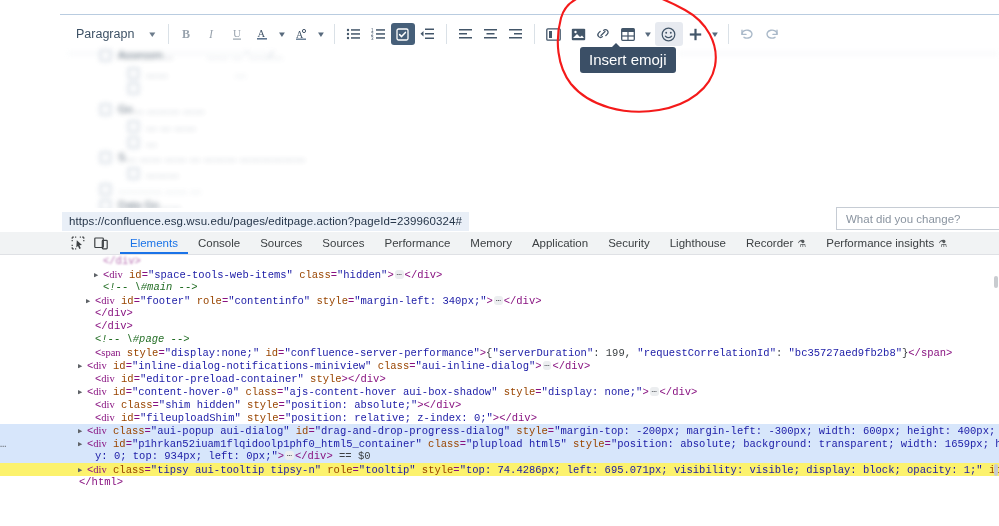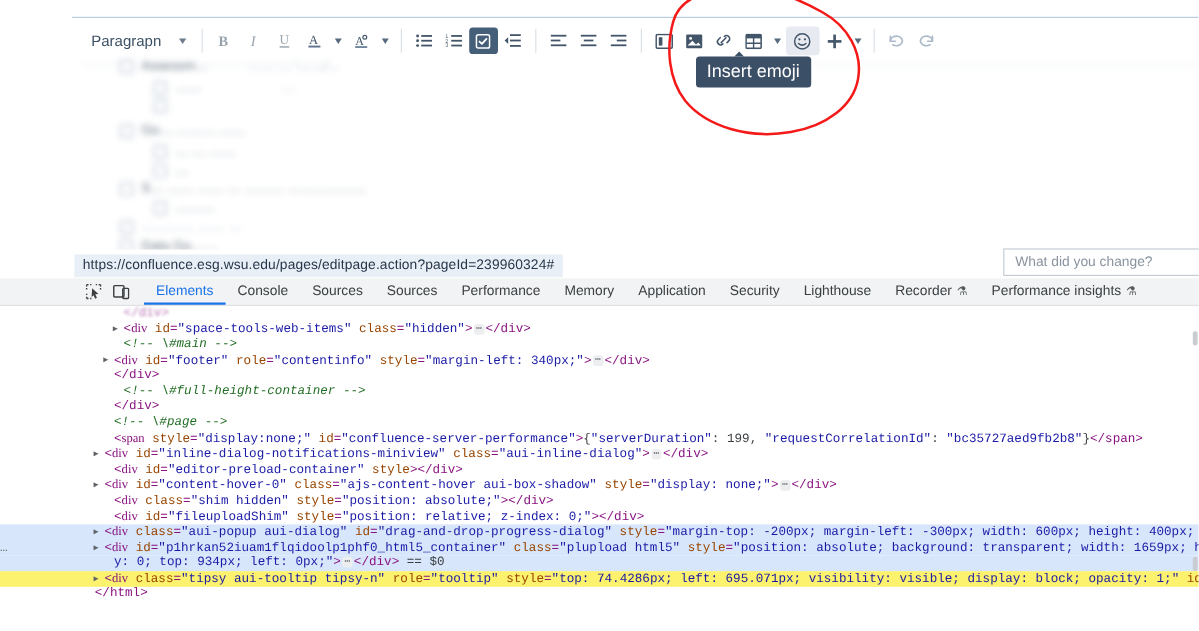--- a/index.html
+++ b/index.html
@@ -464,21 +464,20 @@
         </div>
       </div>
   </div>
 
   <div id="dom-tree">
       <div class="node-row" style="filter: blur(1.3px); opacity: 0.6;"><span style="display: inline-block; width: 14px;">&nbsp;</span><span class="ind" style="width: 80px;">&nbsp;</span><span class="arrow">&nbsp;</span><span class="punct">&lt;/div&gt;</span></div>
       <div class="node-row"><span style="display: inline-block; width: 14px;">&nbsp;</span><span class="ind" style="width: 80px;">&nbsp;</span><span class="arrow">▶</span><span class="punct">&lt;</span><span class="tagn">div</span><span class="attrn"> id</span><span class="punct">=</span><span class="attrv">"space-tools-web-items"</span><span class="attrn"> class</span><span class="punct">=</span><span class="attrv">"hidden"</span><span class="punct">&gt;</span><span class="ellipsis">⋯</span><span class="punct">&lt;/div&gt;</span></div>
       <div class="node-row"><span style="display: inline-block; width: 14px;">&nbsp;</span><span class="ind" style="width: 80px;">&nbsp;</span><span class="arrow">&nbsp;</span><span class="comment">&lt;!-- \#main --&gt;</span></div>
       <div class="node-row"><span style="display: inline-block; width: 14px;">&nbsp;</span><span class="ind" style="width: 72px;">&nbsp;</span><span class="arrow">▶</span><span class="punct">&lt;</span><span class="tagn">div</span><span class="attrn"> id</span><span class="punct">=</span><span class="attrv">"footer"</span><span class="attrn"> role</span><span class="punct">=</span><span class="attrv">"contentinfo"</span><span class="attrn"> style</span><span class="punct">=</span><span class="attrv">"margin-left: 340px;"</span><span class="punct">&gt;</span><span class="ellipsis">⋯</span><span class="punct">&lt;/div&gt;</span></div>
       <div class="node-row"><span style="display: inline-block; width: 14px;">&nbsp;</span><span class="ind" style="width: 72px;">&nbsp;</span><span class="arrow">&nbsp;</span><span class="punct">&lt;/div&gt;</span></div>
-      <div class="node-row"><span style="display: inline-block; width: 14px;">&nbsp;</span><span class="ind" style="width: 80px;">&nbsp;</span><span class="arrow">&nbsp;</span><span class="comment">&lt;!-- \#full-height-container --&gt;</span></div>
       <div class="node-row"><span style="display: inline-block; width: 14px;">&nbsp;</span><span class="ind" style="width: 72px;">&nbsp;</span><span class="arrow">&nbsp;</span><span class="punct">&lt;/div&gt;</span></div>
       <div class="node-row"><span style="display: inline-block; width: 14px;">&nbsp;</span><span class="ind" style="width: 72px;">&nbsp;</span><span class="arrow">&nbsp;</span><span class="comment">&lt;!-- \#page --&gt;</span></div>
       <div class="node-row"><span style="display: inline-block; width: 14px;">&nbsp;</span><span class="ind" style="width: 72px;">&nbsp;</span><span class="arrow">&nbsp;</span><span class="punct">&lt;</span><span class="tagn">span</span><span class="attrn"> style</span><span class="punct">=</span><span class="attrv">"display:none;"</span><span class="attrn"> id</span><span class="punct">=</span><span class="attrv">"confluence-server-performance"</span><span class="punct">&gt;</span><span class="txt">{</span><span class="str">"serverDuration"</span><span class="txt">: 199, </span><span class="str">"requestCorrelationId"</span><span class="txt">: </span><span class="str">"bc35727aed9fb2b8"</span><span class="txt">}</span><span class="punct">&lt;/span&gt;</span></div>
       <div class="node-row"><span style="display: inline-block; width: 14px;">&nbsp;</span><span class="ind" style="width: 64px;">&nbsp;</span><span class="arrow">▶</span><span class="punct">&lt;</span><span class="tagn">div</span><span class="attrn"> id</span><span class="punct">=</span><span class="attrv">"inline-dialog-notifications-miniview"</span><span class="attrn"> class</span><span class="punct">=</span><span class="attrv">"aui-inline-dialog"</span><span class="punct">&gt;</span><span class="ellipsis">⋯</span><span class="punct">&lt;/div&gt;</span></div>
       <div class="node-row"><span style="display: inline-block; width: 14px;">&nbsp;</span><span class="ind" style="width: 72px;">&nbsp;</span><span class="arrow">&nbsp;</span><span class="punct">&lt;</span><span class="tagn">div</span><span class="attrn"> id</span><span class="punct">=</span><span class="attrv">"editor-preload-container"</span><span class="attrn"> style</span><span class="punct">&gt;</span><span class="punct">&lt;/div&gt;</span></div>
       <div class="node-row"><span style="display: inline-block; width: 14px;">&nbsp;</span><span class="ind" style="width: 64px;">&nbsp;</span><span class="arrow">▶</span><span class="punct">&lt;</span><span class="tagn">div</span><span class="attrn"> id</span><span class="punct">=</span><span class="attrv">"content-hover-0"</span><span class="attrn"> class</span><span class="punct">=</span><span class="attrv">"ajs-content-hover aui-box-shadow"</span><span class="attrn"> style</span><span class="punct">=</span><span class="attrv">"display: none;"</span><span class="punct">&gt;</span><span class="ellipsis">⋯</span><span class="punct">&lt;/div&gt;</span></div>
       <div class="node-row"><span style="display: inline-block; width: 14px;">&nbsp;</span><span class="ind" style="width: 72px;">&nbsp;</span><span class="arrow">&nbsp;</span><span class="punct">&lt;</span><span class="tagn">div</span><span class="attrn"> class</span><span class="punct">=</span><span class="attrv">"shim hidden"</span><span class="attrn"> style</span><span class="punct">=</span><span class="attrv">"position: absolute;"</span><span class="punct">&gt;</span><span class="punct">&lt;/div&gt;</span></div>
       <div class="node-row"><span style="display: inline-block; width: 14px;">&nbsp;</span><span class="ind" style="width: 72px;">&nbsp;</span><span class="arrow">&nbsp;</span><span class="punct">&lt;</span><span class="tagn">div</span><span class="attrn"> id</span><span class="punct">=</span><span class="attrv">"fileuploadShim"</span><span class="attrn"> style</span><span class="punct">=</span><span class="attrv">"position: relative; z-index: 0;"</span><span class="punct">&gt;</span><span class="punct">&lt;/div&gt;</span></div>
       <div class="node-row sel-row"><span style="display: inline-block; width: 14px;">&nbsp;</span><span class="ind" style="width: 64px;">&nbsp;</span><span class="arrow">▶</span><span class="punct">&lt;</span><span class="tagn">div</span><span class="attrn"> class</span><span class="punct">=</span><span class="attrv">"aui-popup aui-dialog"</span><span class="attrn"> id</span><span class="punct">=</span><span class="attrv">"drag-and-drop-progress-dialog"</span><span class="attrn"> style</span><span class="punct">=</span><span class="attrv">"margin-top: -200px; margin-left: -300px; width: 600px; height: 400px; z-index: 2602; display: none;"</span></div>
       <div class="node-row sel-row"><span style="display: inline-block; width: 14px; color: rgb(95, 99, 104);">…</span><span class="ind" style="width: 64px;">&nbsp;</span><span class="arrow">▶</span><span class="punct">&lt;</span><span class="tagn">div</span><span class="attrn"> id</span><span class="punct">=</span><span class="attrv">"p1hrkan52iuam1flqidoolp1phf0_html5_container"</span><span class="attrn"> class</span><span class="punct">=</span><span class="attrv">"plupload html5"</span><span class="attrn"> style</span><span class="punct">=</span><span class="attrv">"position: absolute; background: transparent; width: 1659px; height: 0px; overflow: hidden; z-index:</span></div>

